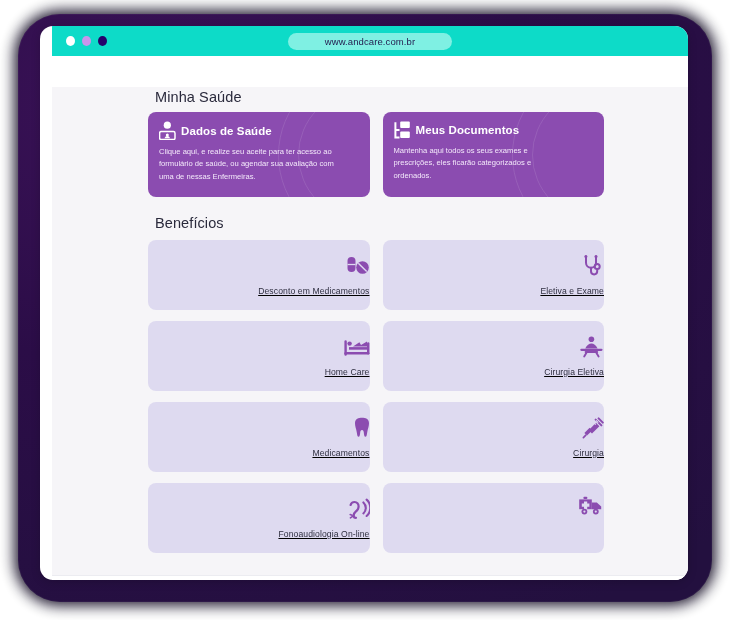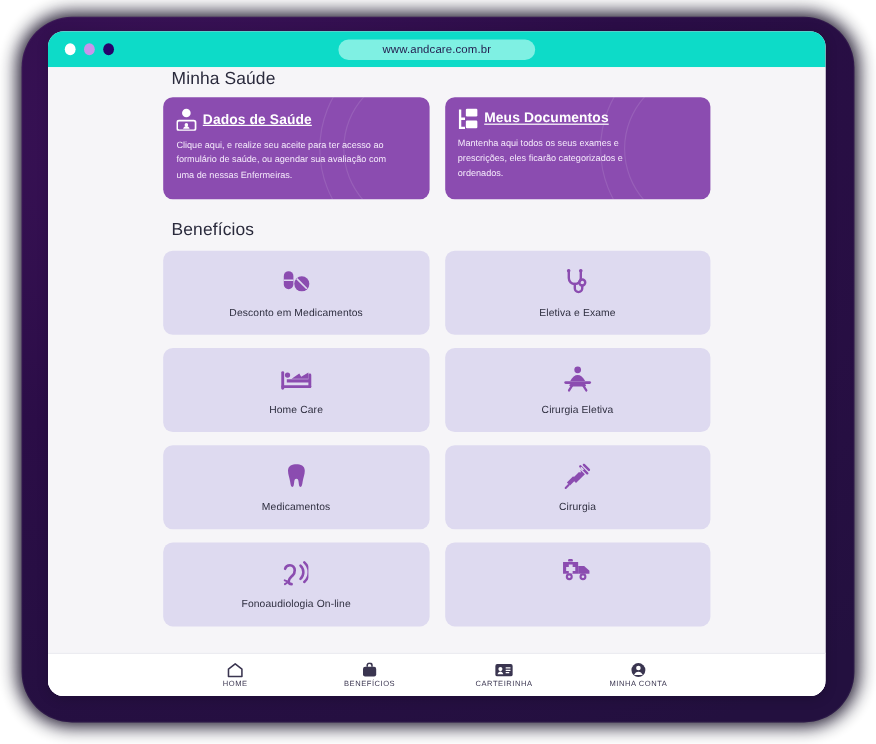--- a/index.html
+++ b/index.html
@@ -49,20 +49,21 @@
   #browser {
     position: absolute;
     left: 40px;
     top: 26px;
     width: 648px;
     height: 554px;
     border-radius: 13px 13px 13px 13px;
     overflow: hidden;
     background: #ffffff;
     box-shadow: 0 2px 10px rgba(0,0,0,.18);
+    padding-left: 12px;
   }
 
   
   #titlebar {
     position: relative;
     height: 30px;
     background: #0ddbc8;
     display: flex;
     align-items: center;
   }
@@ -93,20 +94,21 @@
     justify-content: center;
     white-space: nowrap;
   }
 
   
   #viewport {
     position: relative;
     height: 524px;
     background: #f6f5f8;
     overflow: hidden;
+    margin-top: 31px;
   }
 
   #scroll-area {
     position: absolute;
     left: 0;
     top: 0;
     width: 648px;
     height: 494px;
     padding: 0 0 0 0;
     overflow: hidden;
@@ -158,21 +160,20 @@
     display: flex;
     align-items: center;
     gap: 5px;
     margin-bottom: 6px;
   }
   .promo-head .t {
     font-size: 11.5px;
     font-weight: 700;
     letter-spacing: .1px;
     white-space: nowrap;
-    text-decoration: underline;
   }
   .promo-body {
     font-size: 7.6px;
     line-height: 1.62;
     color: #f4e9fb;
     max-width: 175px;
   }
 
   
   #benefits-grid {
@@ -181,24 +182,25 @@
     gap: 11px 13px;
   }
 
   .tile {
     position: relative;
     height: 70px;
     border-radius: 8px;
     background: #dedaf0;
     display: flex;
     flex-direction: column;
-    align-items: center;
+    align-items: flex-end;
     justify-content: center;
     gap: 9px;
     cursor: pointer;
+    text-decoration: underline;
   }
   .tile .tile-icon {
     height: 22px;
     display: flex;
     align-items: center;
     justify-content: center;
   }
   .tile .tile-label {
     font-size: 8.6px;
     color: #2e2e3f;

